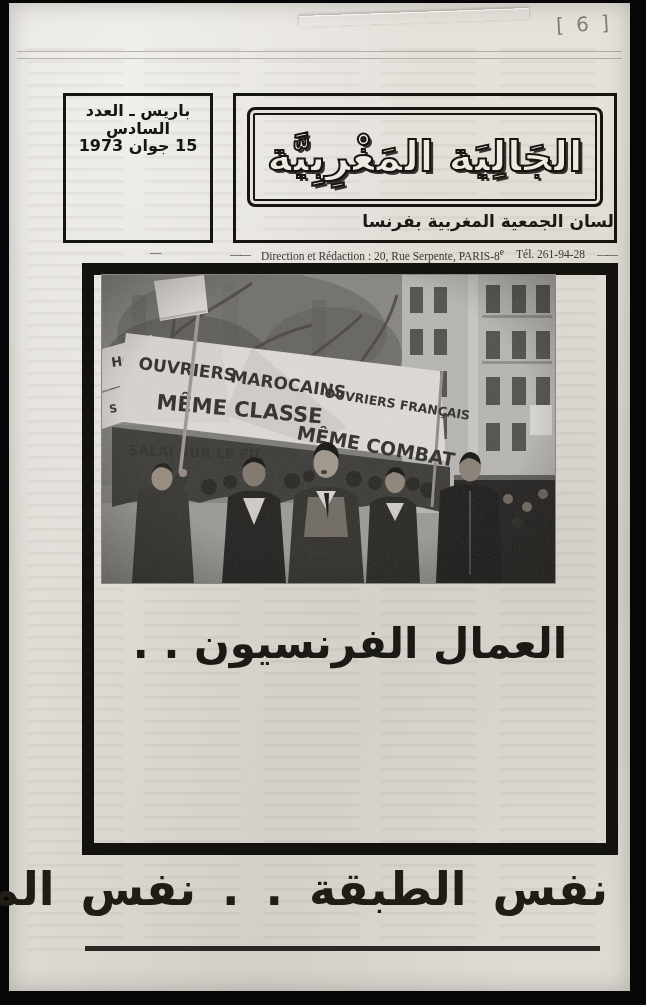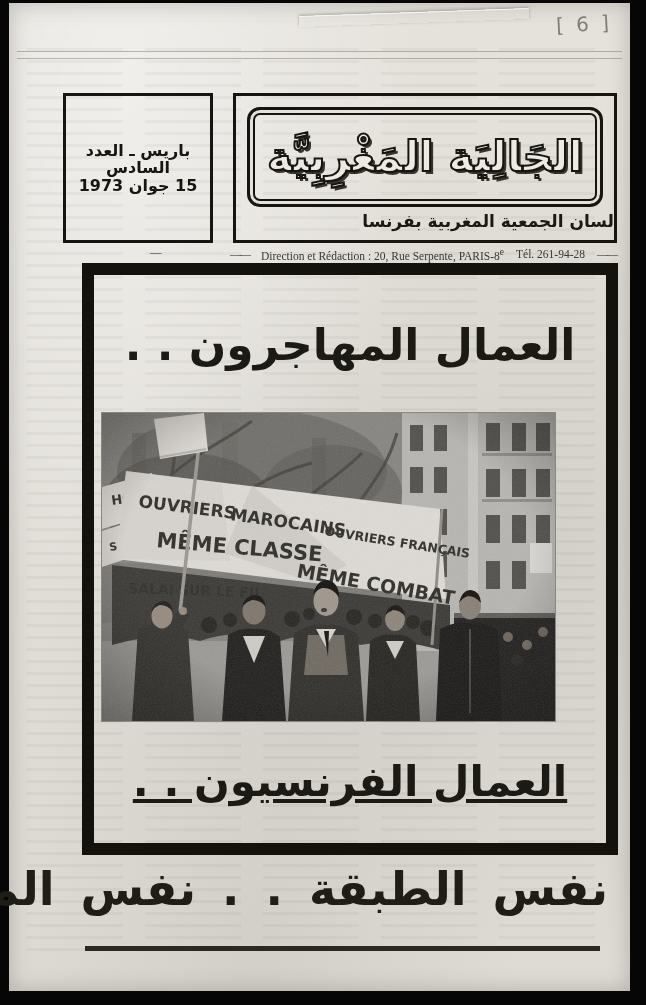--- a/index.html
+++ b/index.html
@@ -36,32 +36,32 @@
   .rule-1{top:48px;}
   .rule-2{top:55px;}
   .corner-mark{
     position:absolute;left:547px;top:9px;
     color:#827e74;font-size:20px;letter-spacing:3px;
     transform:rotate(-3deg);font-family:"DejaVu Sans",sans-serif;
   }
   .issue-box{
     position:absolute;left:54px;top:90px;width:150px;height:150px;
     border:3px solid #17150f;box-sizing:border-box;
-    display:flex;flex-direction:column;justify-content:center;
+    display:flex;flex-direction:column;justify-content:flex-start;
     padding:6px 8px;direction:rtl;text-align:center;
     color:#17150f;font-weight:bold;
   }
   .issue-box .line{font-size:16px;line-height:1.1;}
   .masthead{
     position:absolute;left:224px;top:90px;width:384px;height:150px;
     border:3px solid #17150f;box-sizing:border-box;
   }
   .masthead-frame{
     position:absolute;left:11px;right:11px;top:11px;height:94px;
-    border:3px solid #17150f;border-radius:13px;
+    border:3px solid #17150f;border-radius:8px;
     box-shadow: inset 0 0 0 3px #e5e2dc, inset 0 0 0 5px #17150f;
     display:flex;align-items:center;justify-content:center;
   }
   .masthead-title{
     direction:rtl;font-size:42px;font-weight:bold;line-height:1;
     color:#edeae4;
     -webkit-text-stroke:2px #17150f;
     text-shadow:3px 3px 0 rgba(23,21,15,.85), 1px 1px 0 #17150f;
     white-space:nowrap;
   }
@@ -83,21 +83,21 @@
   .feature-frame{
     position:absolute;left:73px;top:260px;width:536px;height:592px;
     border:12px solid #14120c;box-sizing:border-box;
   }
   .headline-top{
     height:138px;display:flex;align-items:center;justify-content:center;
     direction:rtl;font-size:44px;font-weight:bold;color:#1c1a14;white-space:nowrap;
   }
   .headline-bottom{
     height:120px;display:flex;align-items:center;justify-content:center;
-    direction:rtl;font-size:42px;font-weight:bold;color:#1c1a14;white-space:nowrap;text-decoration:underline;
+    direction:rtl;font-size:42px;font-weight:bold;color:#1c1a14;white-space:nowrap;
   }
   .photo{
     width:453px;height:308px;margin-left:8px;display:block;
     box-shadow:0 0 0 1px #8a8780;
   }
   .slogan{
     position:absolute;left:22px;right:22px;top:859px;text-align:center;
     direction:rtl;font-size:46px;font-weight:bold;color:#201d16;
     word-spacing:10px;white-space:nowrap;
   }
@@ -132,21 +132,20 @@
 
   <div class="stray-dash">—</div>
   <div class="address-bar">
     <span class="dash">——</span>
     <span><span>Direction et Rédaction : 20, Rue Serpente, PARIS-8</span><sup>e</sup></span>
     <span>Tél. 261-94-28</span>
     <span class="dash">——</span>
   </div>
 
   <div class="feature-frame">
-    <div class="headline-top">العمال المهاجرون . .</div>
 
     <svg class="photo" viewBox="0 0 453 308" xmlns="http://www.w3.org/2000/svg">
       <defs>
         <radialGradient id="vig" cx="50%" cy="45%" r="75%">
           <stop offset="60%" stop-color="rgba(20,18,15,0)"></stop>
           <stop offset="100%" stop-color="rgba(20,18,15,0.45)"></stop>
         </radialGradient>
         <filter id="grain" x="0" y="0" width="100%" height="100%">
           <feTurbulence type="fractalNoise" baseFrequency="0.85" numOctaves="2" stitchTiles="stitch"></feTurbulence>
           <feColorMatrix type="saturate" values="0"></feColorMatrix>

